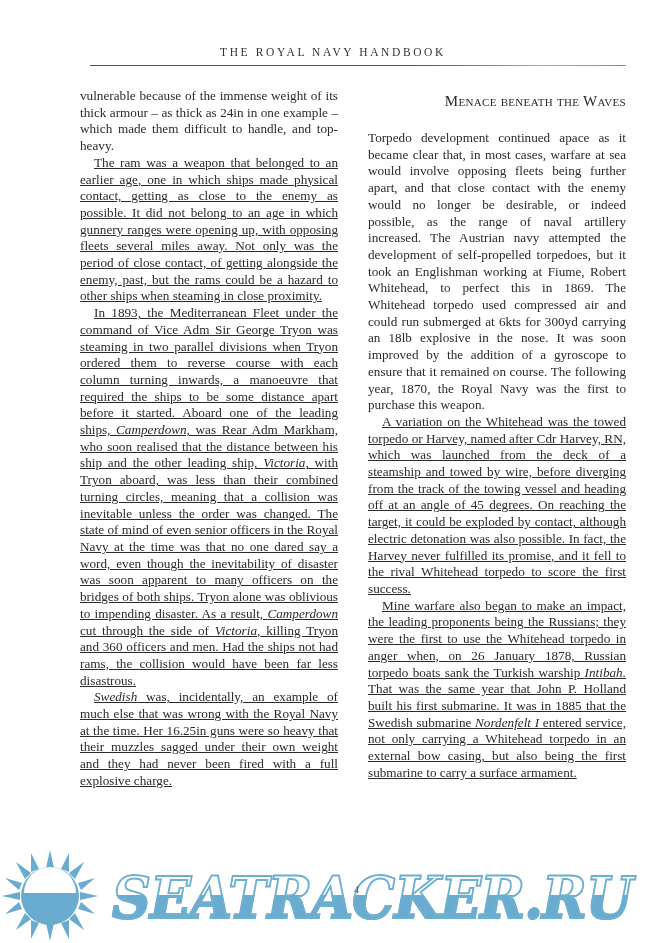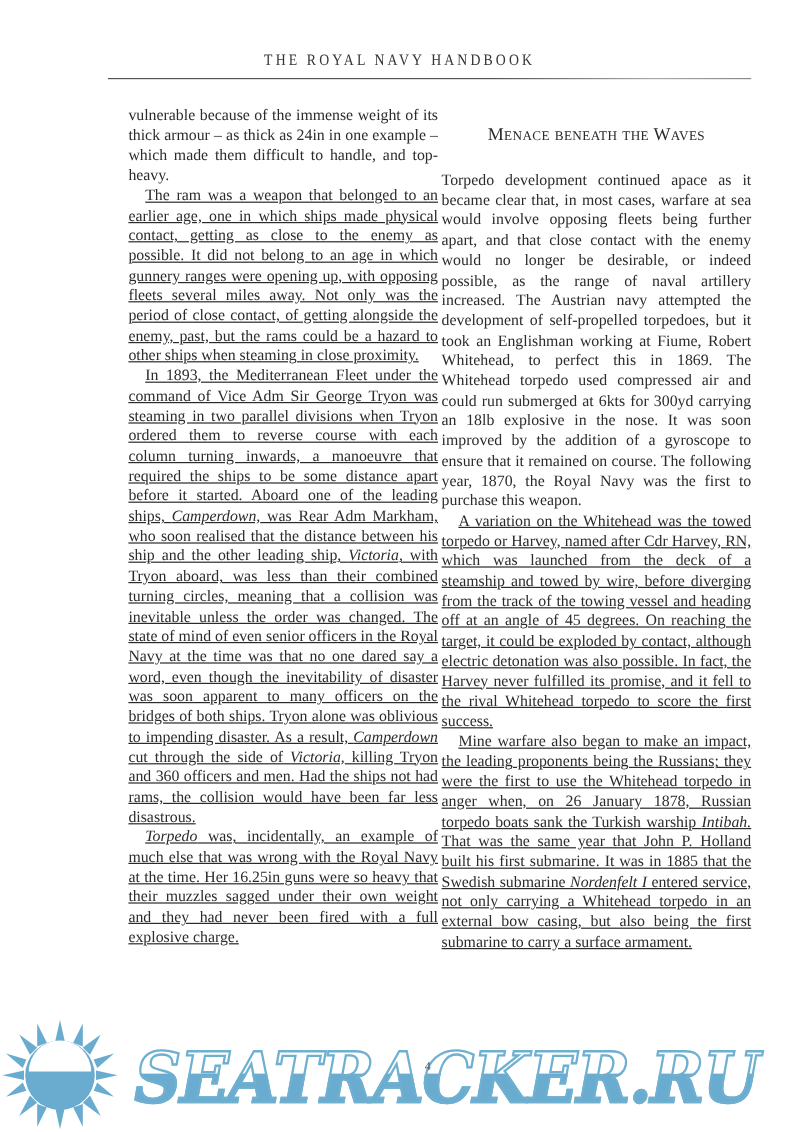--- a/index.html
+++ b/index.html
@@ -1,42 +1,42 @@
 <!DOCTYPE html>
 <html><head>
 <meta charset="utf-8">
 <style>
   html, body { margin: 0; padding: 0; background: #ffffff; }
   body { width: 666px; height: 943px; position: relative; overflow: hidden; font-family: "Liberation Serif", "DejaVu Serif", serif; color: #2b2b2b; }
   .running-head { position: absolute; top: 45px; left: 0; width: 666px; text-align: center; font-size: 11.5px; letter-spacing: 2.6px; color: #333; transform: scaleY(1.15); }
   .rule { position: absolute; top: 65px; left: 90px; width: 536px; height: 1px; background: linear-gradient(90deg, #555 0%, #555 60%, #aaa 85%, #888 100%); }
   .col { position: absolute; top: 88px; width: 258px; font-size: 13.2px; line-height: 16.7px; text-align: justify; hyphens: none; }
-  .col-left { left: 107px; }
+  .col-left { left: 80px; }
   .col-right { left: 368px; }
   .col p { margin: 0; text-indent: 0; }
   .col p.indent { text-indent: 14px; text-decoration: underline; }
   .col i { font-style: italic; }
-  .section-heading { font-size: 15px; font-weight: normal; margin: 16px 0 20px 0; letter-spacing: 0.3px; color: #2a2a2a; font-variant: small-caps; text-align: center; line-height: 18px; }
+  .section-heading { font-size: 15px; font-weight: normal; margin: 4px 0 20px 0; letter-spacing: 0.3px; color: #2a2a2a; font-variant: small-caps; text-align: right; line-height: 18px; }
   .page-number { position: absolute; top: 884px; left: 354px; font-size: 10px; color: #555; z-index: 3; }
   .watermark { position: absolute; left: 0; top: 848px; width: 540px; height: 95px; z-index: 2; font-style: italic; }
   .wm-text { position: absolute; left: 112px; top: 20px; font-family: "DejaVu Serif", serif; font-weight: bold; font-size: 58px; letter-spacing: -1px; line-height: 60px; color: transparent; -webkit-text-stroke: 2px #6fb0d1;
     background: linear-gradient(180deg, rgba(255,255,255,0) 0%, rgba(255,255,255,0) 45%, #6aaccf 45%, #6aaccf 100%);
     -webkit-background-clip: text; background-clip: text; transform: scaleX(0.93); transform-origin: left; white-space: nowrap; }
 </style>
 </head>
 <body>
 
 <div class="running-head">THE ROYAL NAVY HANDBOOK</div>
 <div class="rule"></div>
 
 <div class="col col-left">
   <p>vulnerable because of the immense weight of its thick armour – as thick as 24in in one example – which made them difficult to handle, and top-heavy.</p>
   <p class="indent">The ram was a weapon that belonged to an earlier age, one in which ships made physical contact, getting as close to the enemy as possible. It did not belong to an age in which gunnery ranges were opening up, with opposing fleets several miles away. Not only was the period of close contact, of getting alongside the enemy, past, but the rams could be a hazard to other ships when steaming in close proximity.</p>
   <p class="indent"><span>In 1893, the Mediterranean Fleet under the command of Vice Adm Sir George Tryon was steaming in two parallel divisions when Tryon ordered them to reverse course with each column turning inwards, a manoeuvre that required the ships to be some distance apart before it started. Aboard one of the leading ships, </span><i>Camperdown,</i><span> was Rear Adm Markham, who soon realised that the distance between his ship and the other leading ship, </span><i>Victoria,</i><span> with Tryon aboard, was less than their combined turning circles, meaning that a collision was inevitable unless the order was changed. The state of mind of even senior officers in the Royal Navy at the time was that no one dared say a word, even though the inevitability of disaster was soon apparent to many officers on the bridges of both ships. Tryon alone was oblivious to impending disaster. As a result, </span><i>Camperdown</i><span> cut through the side of </span><i>Victoria,</i><span> killing Tryon and 360 officers and men. Had the ships not had rams, the collision would have been far less disastrous.</span></p>
-  <p class="indent"><i>Torpedo</i><span> was, incidentally, an example of much else that was wrong with the Royal Navy at the time. Her 16.25in guns were so heavy that their muzzles sagged under their own weight and they had never been fired with a full explosive charge.</span></p>
+  <p class="indent"><i>Swedish</i><span> was, incidentally, an example of much else that was wrong with the Royal Navy at the time. Her 16.25in guns were so heavy that their muzzles sagged under their own weight and they had never been fired with a full explosive charge.</span></p>
 </div>
 
 <div class="col col-right">
   <h2 class="section-heading">Menace beneath the Waves</h2>
   <p>Torpedo development continued apace as it became clear that, in most cases, warfare at sea would involve opposing fleets being further apart, and that close contact with the enemy would no longer be desirable, or indeed possible, as the range of naval artillery increased. The Austrian navy attempted the development of self-propelled torpedoes, but it took an Englishman working at Fiume, Robert Whitehead, to perfect this in 1869. The Whitehead torpedo used compressed air and could run submerged at 6kts for 300yd carrying an 18lb explosive in the nose. It was soon improved by the addition of a gyroscope to ensure that it remained on course. The following year, 1870, the Royal Navy was the first to purchase this weapon.</p>
   <p class="indent">A variation on the Whitehead was the towed torpedo or Harvey, named after Cdr Harvey, RN, which was launched from the deck of a steamship and towed by wire, before diverging from the track of the towing vessel and heading off at an angle of 45 degrees. On reaching the target, it could be exploded by contact, although electric detonation was also possible. In fact, the Harvey never fulfilled its promise, and it fell to the rival Whitehead torpedo to score the first success.</p>
   <p class="indent"><span>Mine warfare also began to make an impact, the leading proponents being the Russians; they were the first to use the Whitehead torpedo in anger when, on 26 January 1878, Russian torpedo boats sank the Turkish warship </span><i>Intibah.</i><span> That was the same year that John P. Holland built his first submarine. It was in 1885 that the Swedish submarine </span><i>Nordenfelt I</i><span> entered service, not only carrying a Whitehead torpedo in an external bow casing, but also being the first submarine to carry a surface armament.</span></p>
 </div>
 
 <div class="page-number">4</div>

